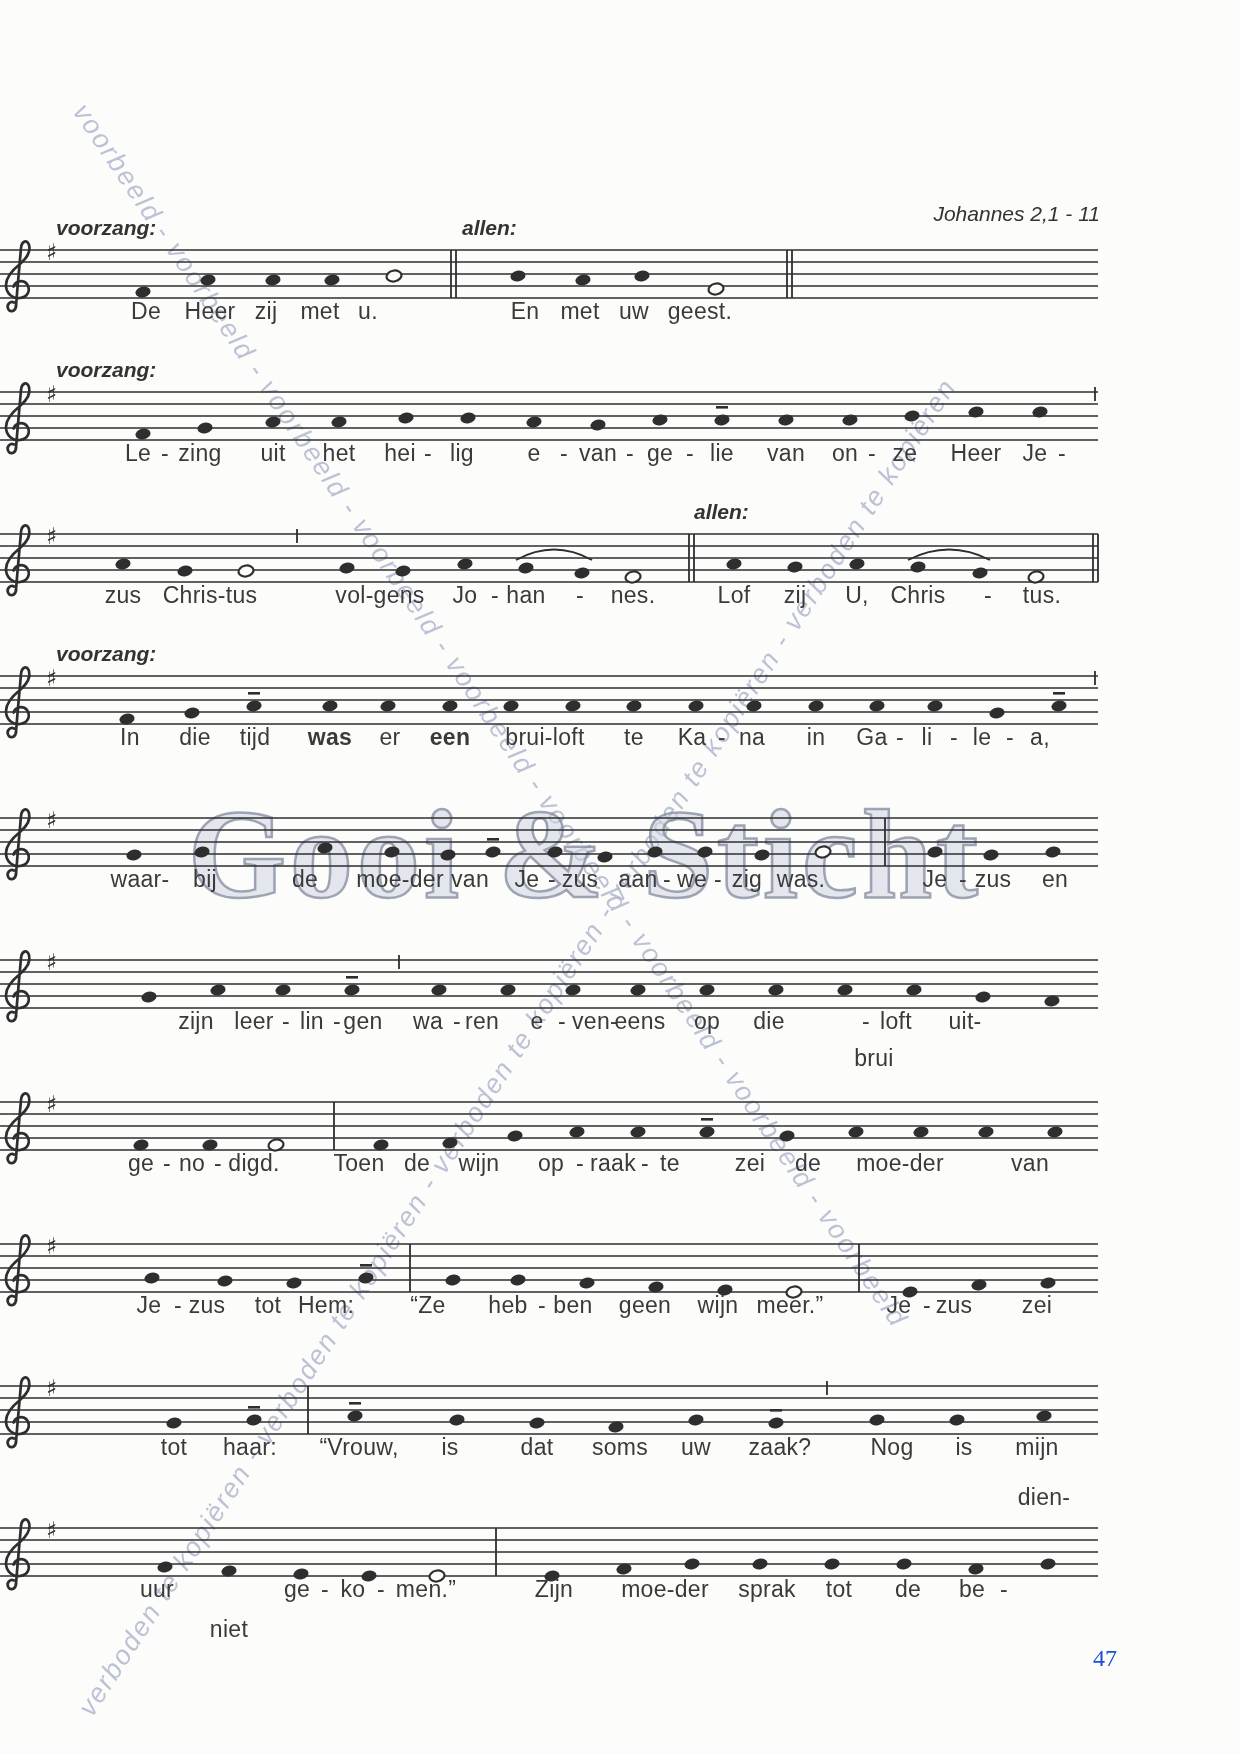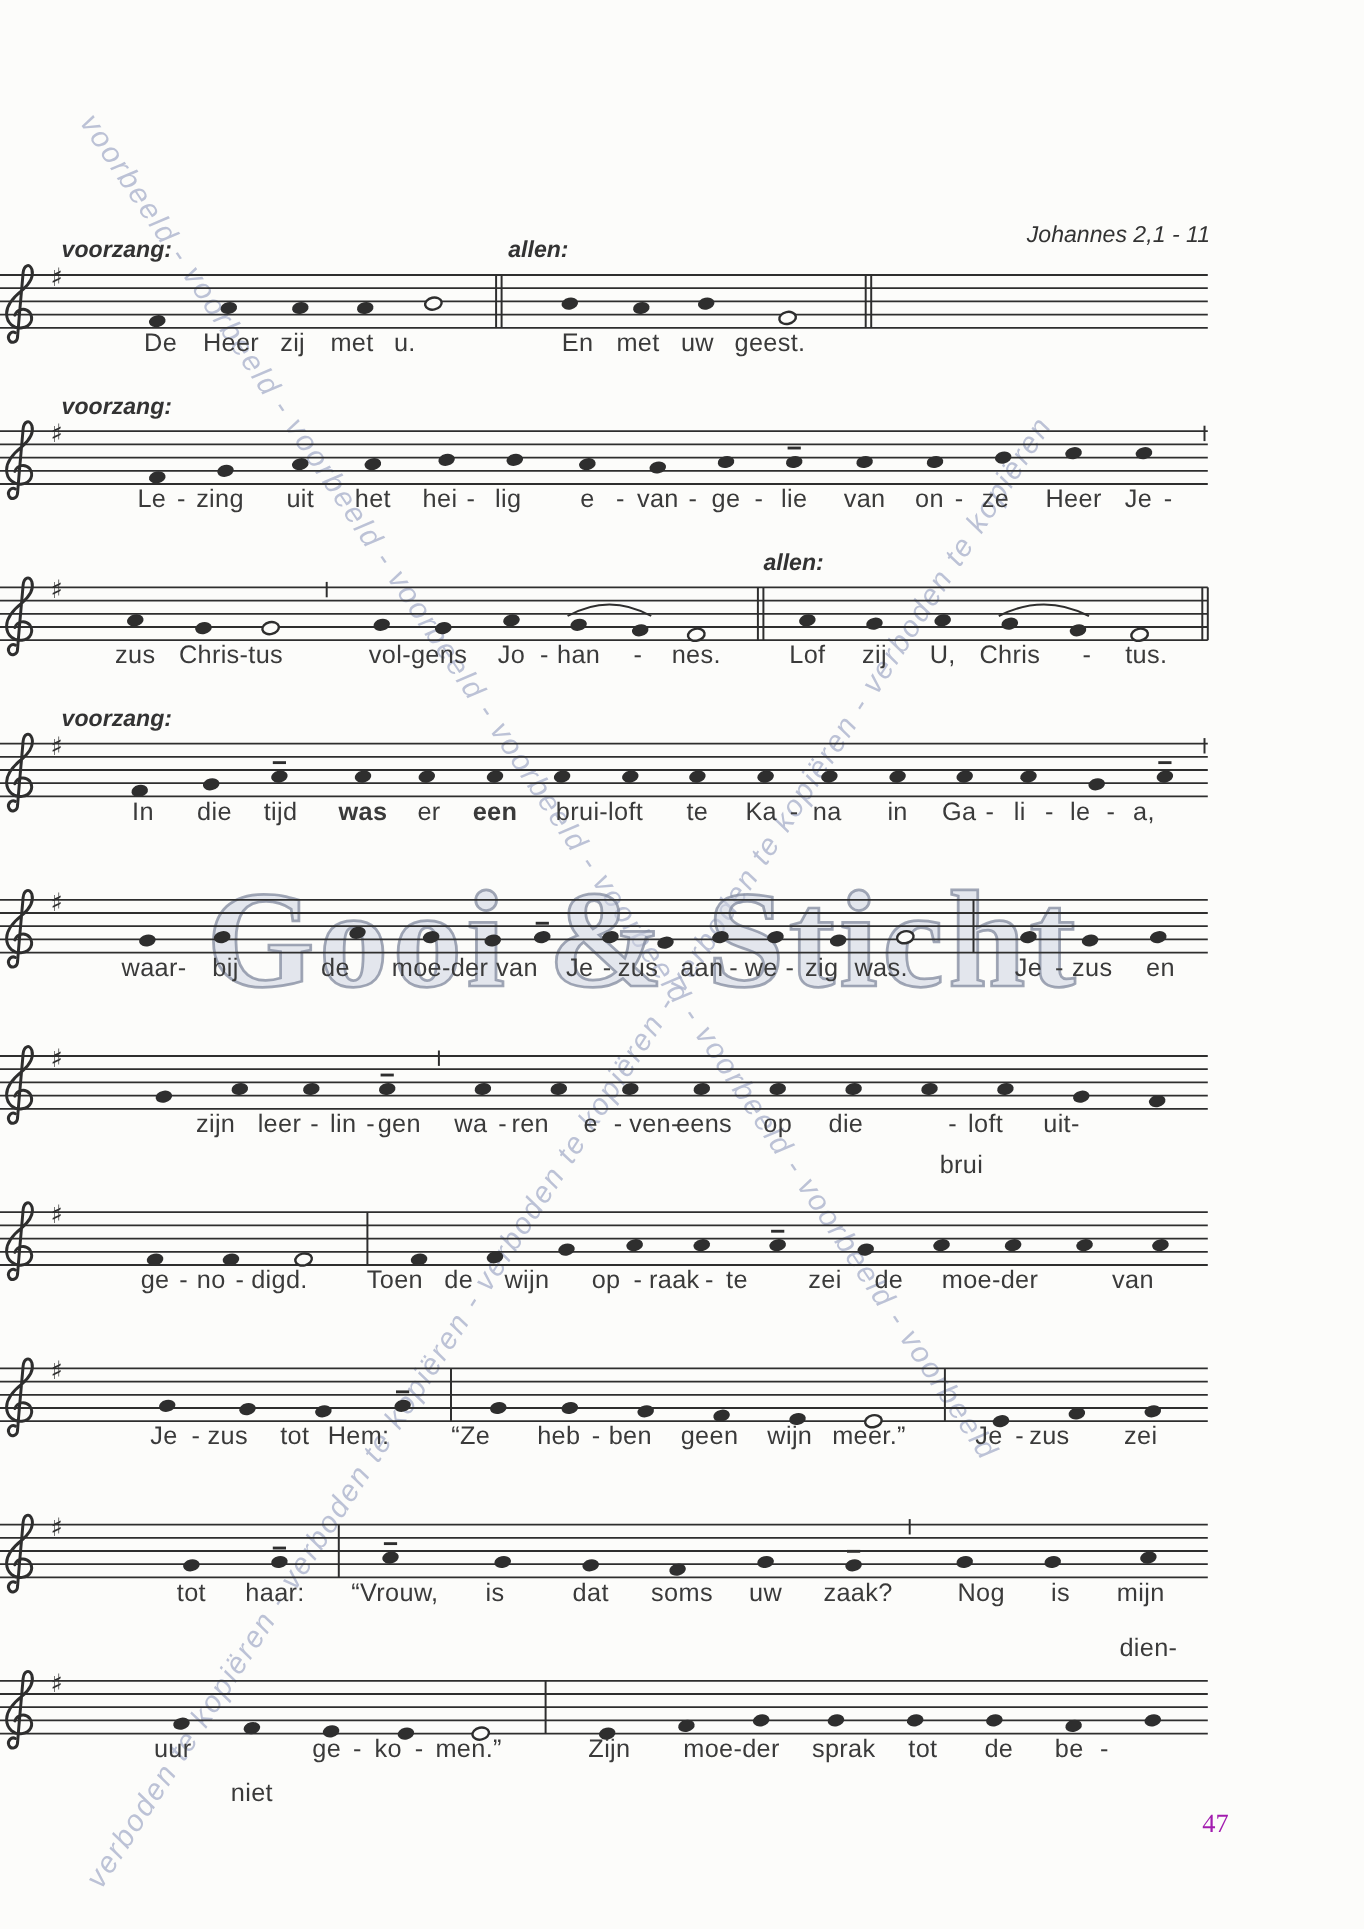--- a/index.html
+++ b/index.html
@@ -20,21 +20,21 @@
           -webkit-text-stroke:2.5px rgba(130,138,158,.75);pointer-events:none;}
   #score{position:absolute;inset:0;z-index:2;}
   .system{position:absolute;left:0;top:0;width:1240px;height:0;}
   .system svg{position:absolute;overflow:visible;}
   .plabel{position:absolute;font-size:21px;font-style:italic;font-weight:bold;
           color:#333;white-space:nowrap;}
   .ref{position:absolute;font-size:21px;font-style:italic;color:#333;white-space:nowrap;}
   .syl{position:absolute;transform:translateX(-50%);font-size:23px;color:#3a3a3a;
        white-space:nowrap;letter-spacing:.3px;}
   .pagenum{position:absolute;left:1093px;top:1645px;font-family:"Liberation Serif",serif;
-           font-size:24px;color:#a21caf;z-index:2;}
+           font-size:24px;color:#1d4ed8;z-index:2;}
 </style>
 </head>
 <body>
 
 <div class="page">
   <div class="wm-diag wm-a">voorbeeld - voorbeeld - voorbeeld - voorbeeld - voorbeeld - voorbeeld - voorbeeld - voorbeeld - voorbeeld</div>
   <div class="wm-diag wm-b">verboden te kopiëren - verboden te kopiëren - verboden te kopiëren - verboden te kopiëren - verboden te kopiëren</div>
   <div class="wm-big">Gooi &amp; Sticht</div>
   <div id="score">
       <div class="system">

